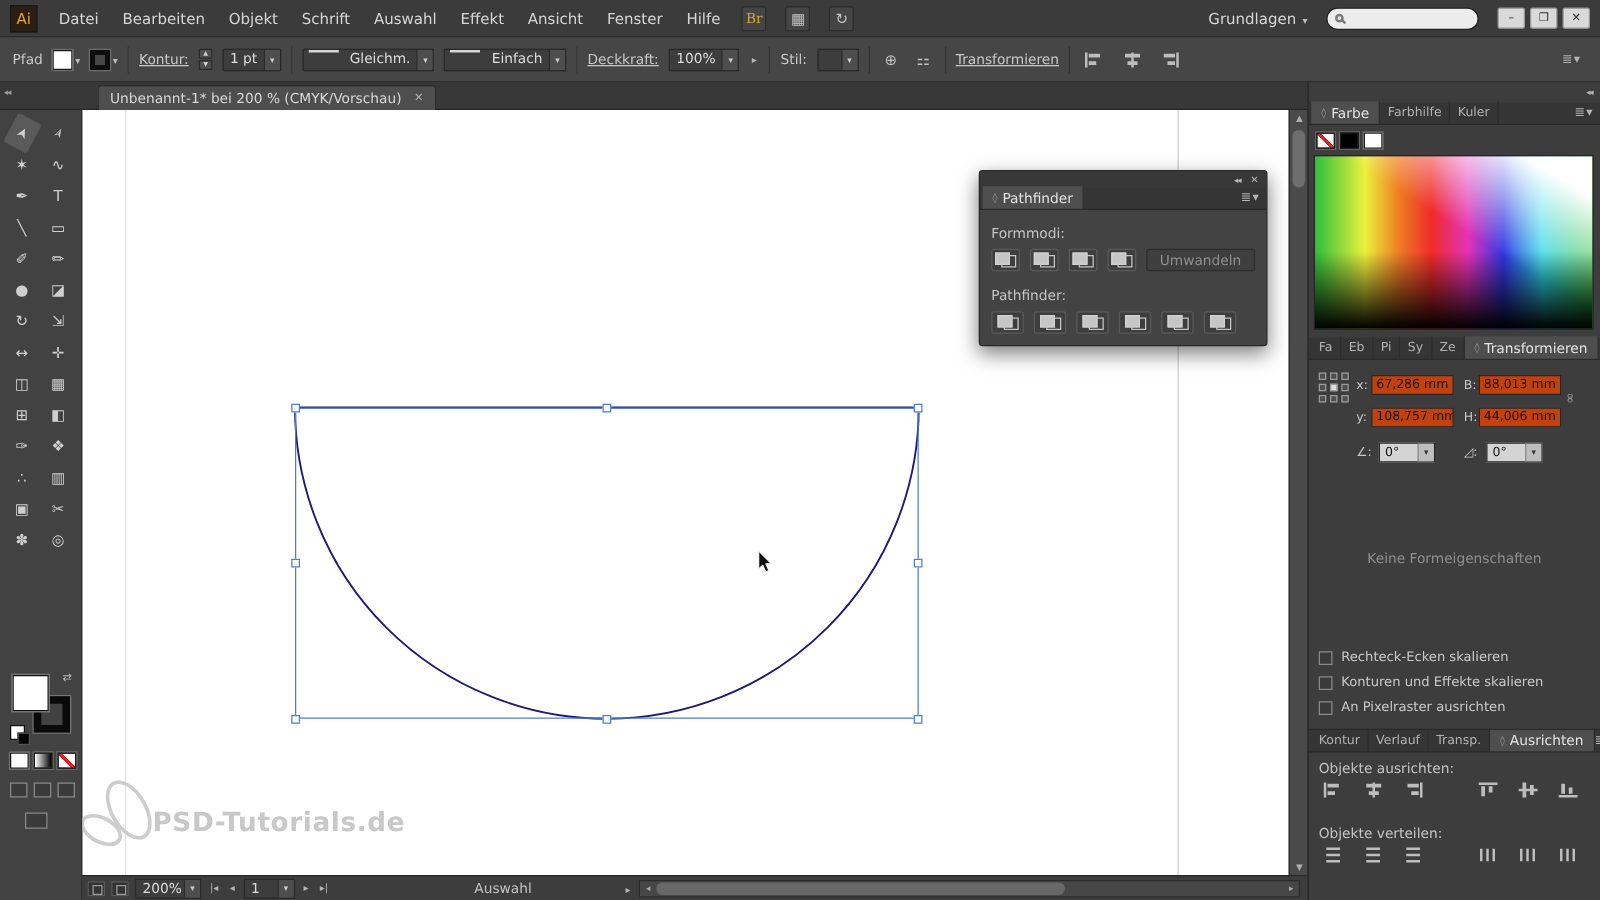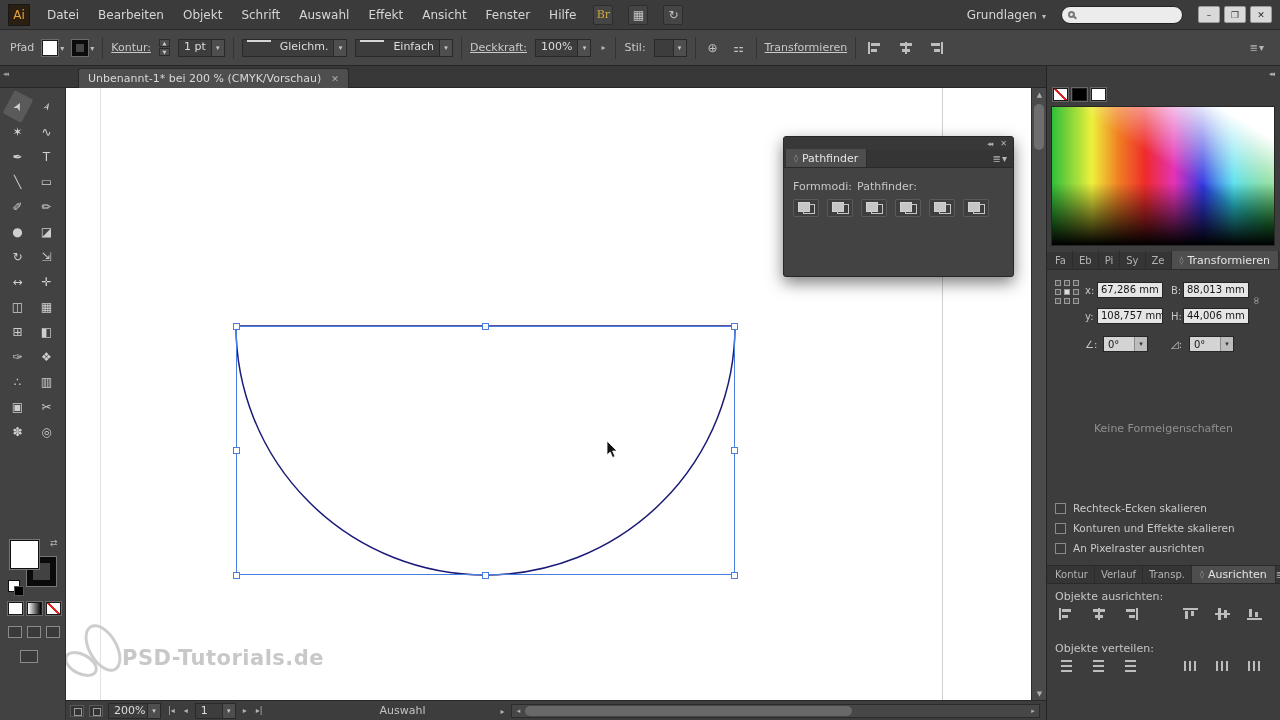--- a/index.html
+++ b/index.html
@@ -138,21 +138,21 @@
     background:
       linear-gradient(to bottom,rgba(0,0,0,0) 55%,#000 100%),
       linear-gradient(to top right,rgba(255,255,255,0) 55%,#fff 88%),
       linear-gradient(to right,#2fbf3a,#eef03c 18%,#f07f23 30%,#ef2b2b 42%,#e432b7 55%,#3136e2 68%,#2bd8e8 82%,#2fbf3a)}
   .msw{width:15px;height:13px;border:1px solid #1c1c1c;box-shadow:0 0 0 1px #666}
   .msw-none{background:linear-gradient(45deg,#fff 42%,#d22 42%,#d22 58%,#fff 58%)}
   .msw-k{background:#000}.msw-w{background:#fff}
   .refgrid{position:absolute;left:8px;top:10px;display:grid;grid-template-columns:repeat(3,6px);grid-auto-rows:6px;gap:3px}
   .refgrid i{border:1px solid #9b9b9b;background:#4f4f4f}
   .tlabel{position:absolute;font-size:10px;color:#c6c6c6}
-  .tfield{position:absolute;width:66px;height:16px;background:#e5e5e5;border:1px solid #262626;color:#141414;
+  .tfield{position:absolute;width:66px;height:16px;background:#c2410c;border:1px solid #262626;color:#141414;
           font-size:10px;line-height:14px;padding:0 3px;white-space:nowrap;overflow:hidden}
   .tcombo{position:absolute;height:16px;display:inline-flex;align-items:center;background:#d4d4d4;border:1px solid #262626;
           color:#141414;font-size:10px}
   .tcombo .val{padding:0 4px}
   .tcombo .dd{background:#bdbdbd;border-left:1px solid #8a8a8a}
   .tcombo .dd::after{color:#333}
   .chain{position:absolute;left:205px;top:24px;color:#9c9c9c;font-size:11px;transform:rotate(90deg)}
   .chain::after{content:"∞"}
   .emptymsg{position:absolute;left:0;top:152px;width:100%;text-align:center;color:#8f8f8f;font-size:11px}
   .chkrow{position:absolute;left:8px;display:flex;align-items:center;gap:7px;font-size:10.5px;color:#c9c9c9}
@@ -399,20 +399,35 @@
     <div class="pf-top">
       <span class="ic-collapse"></span>
       <span class="ic-close"></span>
     </div>
     <div class="ptabs">
       <span class="ptab-active">Pathfinder</span>
       <span class="pmenu"></span>
     </div>
     <div class="pf-body">
       <span class="plabel">Formmodi:</span>
+      <div class="pf-row">
+        <span class="pf-btn">
+            <span class="pficon"></span>
+          </span>
+        <span class="pf-btn">
+            <span class="pficon"></span>
+          </span>
+        <span class="pf-btn">
+            <span class="pficon"></span>
+          </span>
+        <span class="pf-btn">
+            <span class="pficon"></span>
+          </span>
+        <span class="pf-expand">Umwandeln</span>
+      </div>
       <span class="plabel">Pathfinder:</span>
       <div class="pf-row">
         <span class="pf-btn">
             <span class="pficon"></span>
           </span>
         <span class="pf-btn">
             <span class="pficon"></span>
           </span>
         <span class="pf-btn">
             <span class="pficon"></span>
@@ -428,20 +443,26 @@
           </span>
       </div>
     </div>
   </div>
 
   <div class="dock">
     <div class="dock-top">
       <span class="ic-collapse"></span>
     </div>
 
+    <div class="ptabs">
+      <span class="ptab-active">Farbe</span>
+      <span class="tabsm">Farbhilfe</span>
+      <span class="tabsm">Kuler</span>
+      <span class="pmenu"></span>
+    </div>
     <div style="position:relative;height:170px">
       <div style="position:absolute;left:6px;top:6px;display:flex;gap:4px">
         <span class="msw msw-none"></span>
         <span class="msw msw-k"></span>
         <span class="msw msw-w"></span>
       </div>
       <div class="spectrum" style="top:24px"></div>
     </div>
 
     <div class="ptabs">

